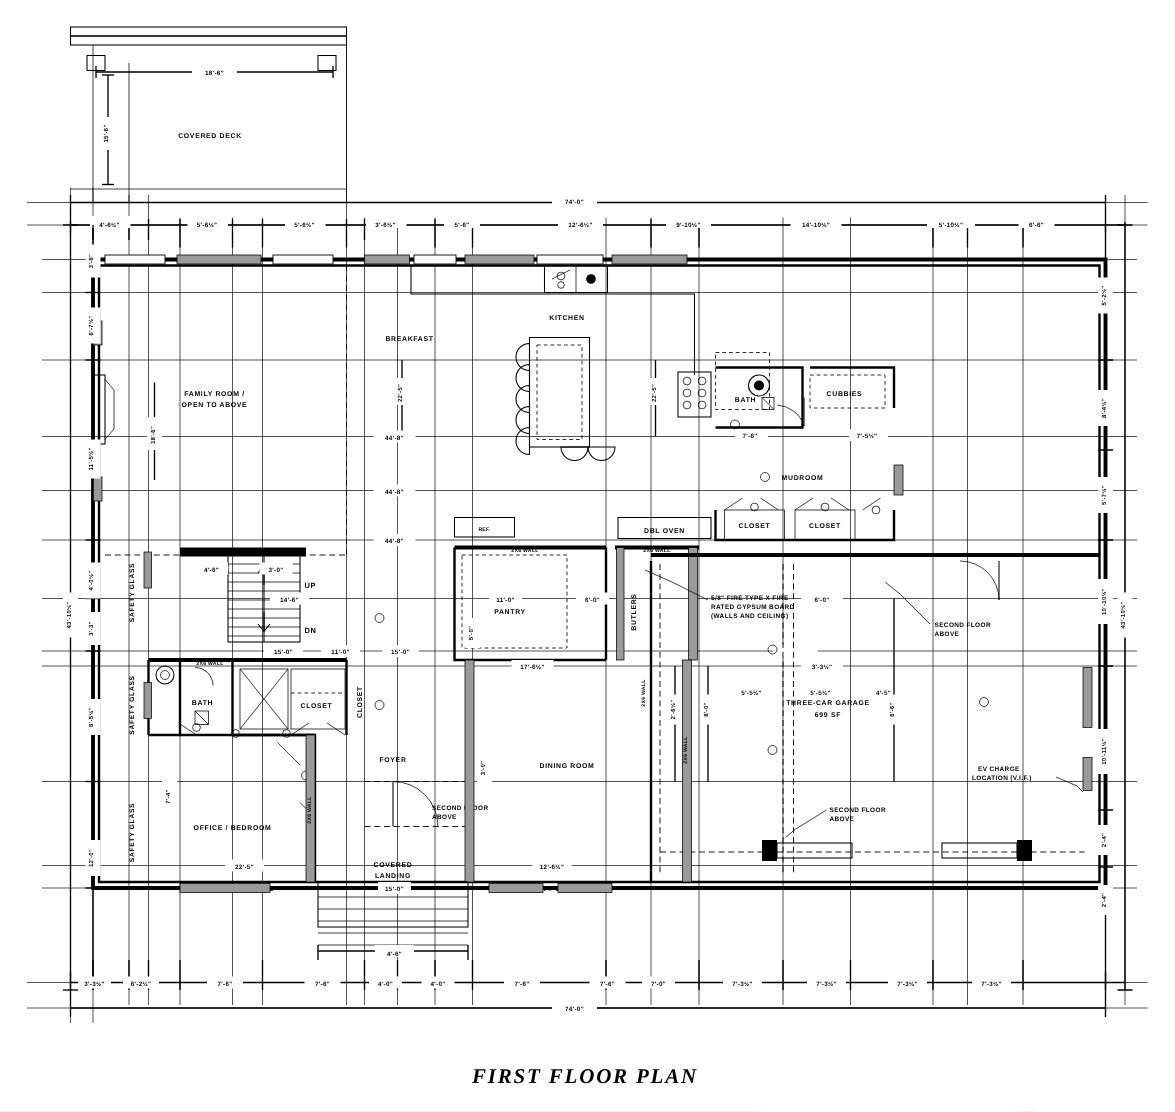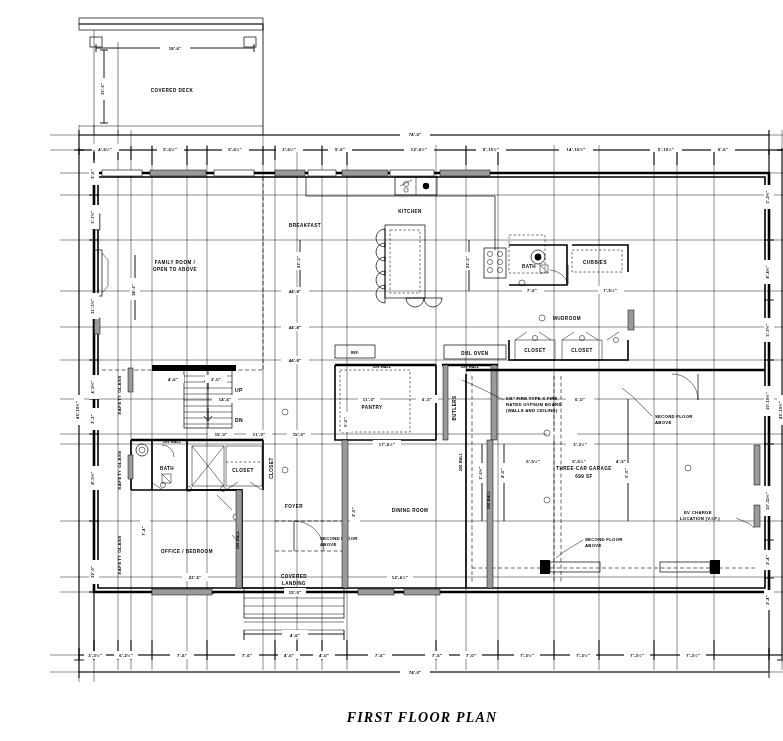--- a/index.html
+++ b/index.html
@@ -1,19 +1,19 @@
 <!DOCTYPE html>
 <html><head>
 <meta charset="utf-8">
 <title>First Floor Plan</title>
 <style>
   html,body{margin:0;padding:0;background:#ffffff;}
   body{width:783px;height:741px;overflow:hidden;
        font-family:"Liberation Sans",sans-serif;color:#000;}
-  #plan-root{position:relative;width:692px;height:741px;background:#bef264;margin-left:32px;}
+  #plan-root{position:relative;width:692px;height:741px;background:#bef264;}
   svg{display:block;}
   .ttl{font-family:"Liberation Serif",serif;font-style:italic;font-weight:bold;
        font-size:14px;letter-spacing:1.2px;}
   text{font-family:"Liberation Sans",sans-serif;fill:#000;}
   .rm2{font-size:4.6px;letter-spacing:.45px;font-weight:bold;text-anchor:middle;}
   .dim{font-size:4.2px;letter-spacing:.2px;font-weight:bold;text-anchor:middle;}
   .dimv{font-size:4.0px;letter-spacing:.2px;font-weight:bold;text-anchor:middle;}
   .note{font-size:4.3px;letter-spacing:.25px;font-weight:bold;}
   .sg{font-size:4.4px;letter-spacing:.5px;font-weight:bold;text-anchor:middle;}
   .wl{font-size:3.4px;letter-spacing:.2px;font-weight:bold;text-anchor:middle;}

